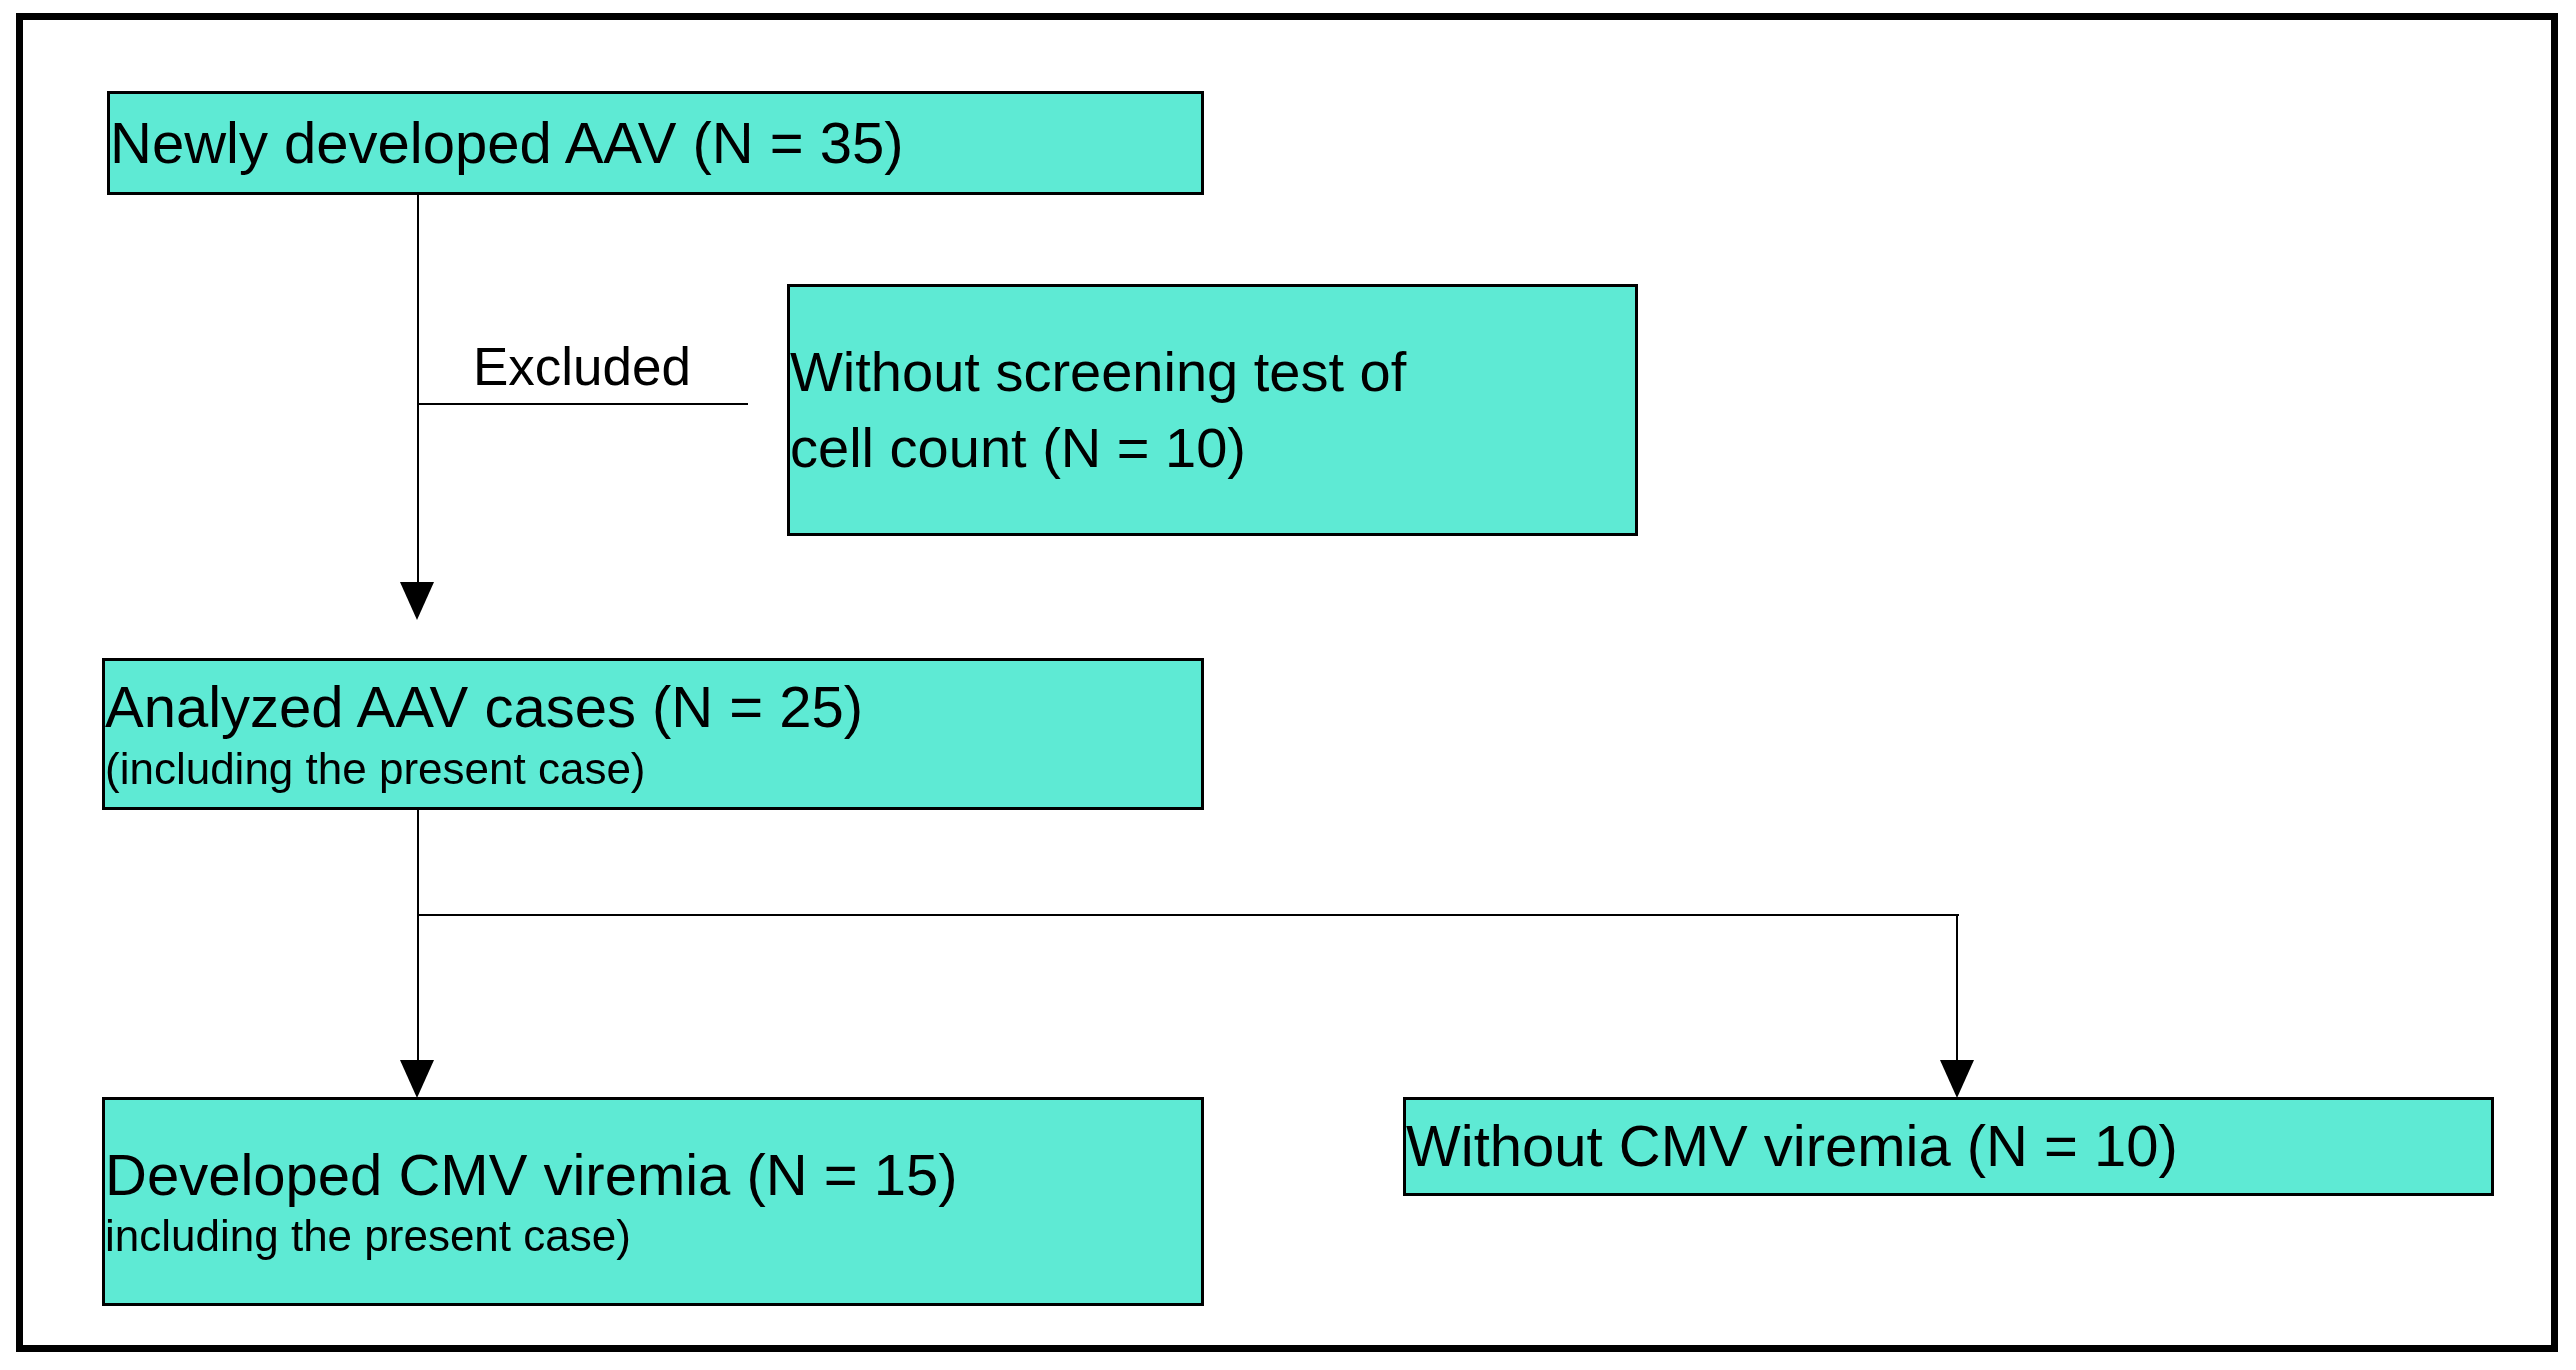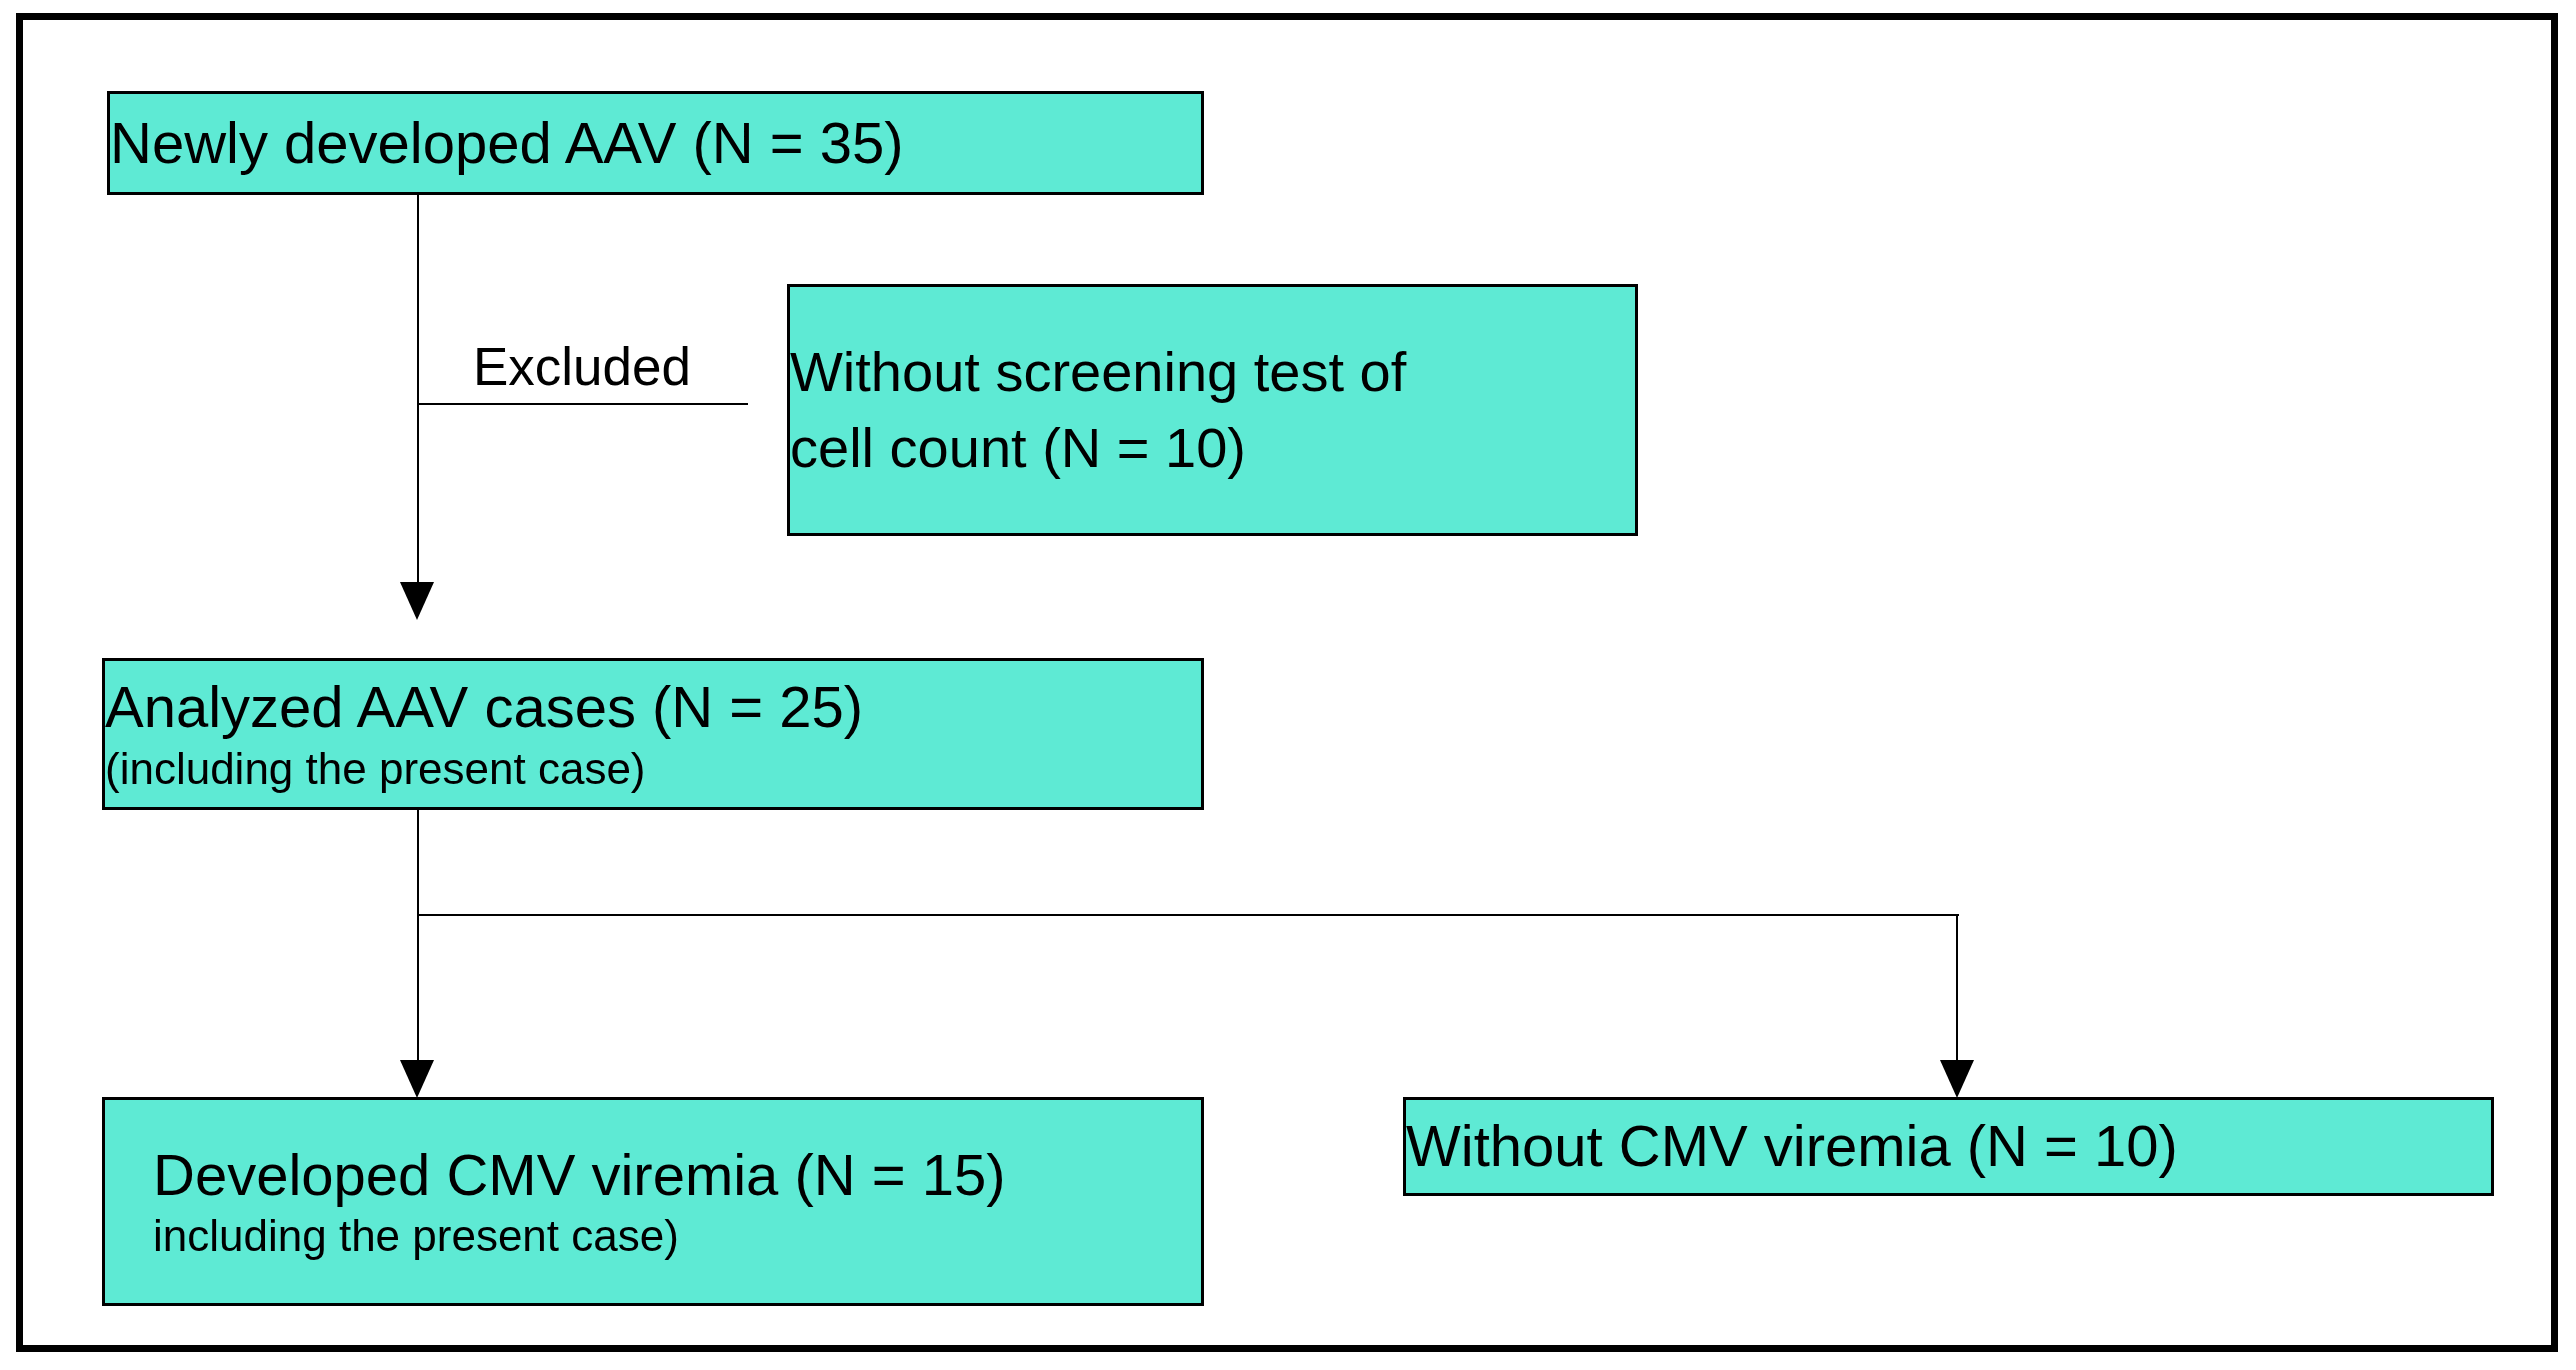--- a/index.html
+++ b/index.html
@@ -12,21 +12,21 @@
     border:7px solid #000000; box-sizing:border-box;
   }
   .box {
     position:absolute; box-sizing:border-box; border:3.9px solid #000000;
     background:#5eead4; display:flex; flex-direction:column; align-items:flex-start;
     justify-content:center; text-align:center;
   }
   .box-newly      { left:107px;  top:91px;  width:1097px; height:104px; }
   .box-excluded   { left:747px;  top:284px;  width:851px; height:252px;margin-left:40px; }
   .box-analyzed   { left:102px;  top:618px;  width:1102px; height:152px;margin-top:40px; }
-  .box-viremia    { left:102px;  top:1097px; width:1102px; height:209px;padding-left:48px; }
+  .box-viremia    { left:102px;  top:1097px; width:1102px; height:209px; }
   .box-noviremia  { left:1403px; top:1097px; width:1091px; height:99px; }
 
   .txt-main  { font-size:58px; line-height:1.22; white-space:nowrap; }
   .txt-mid   { font-size:56px; line-height:1.36; white-space:nowrap; }
   .txt-small { font-size:44px; line-height:1.20; white-space:nowrap; }
 
   .edge-label {
     position:absolute; left:417px; top:338px; width:330px; text-align:center;
     font-size:53px; line-height:1.1;
   }

